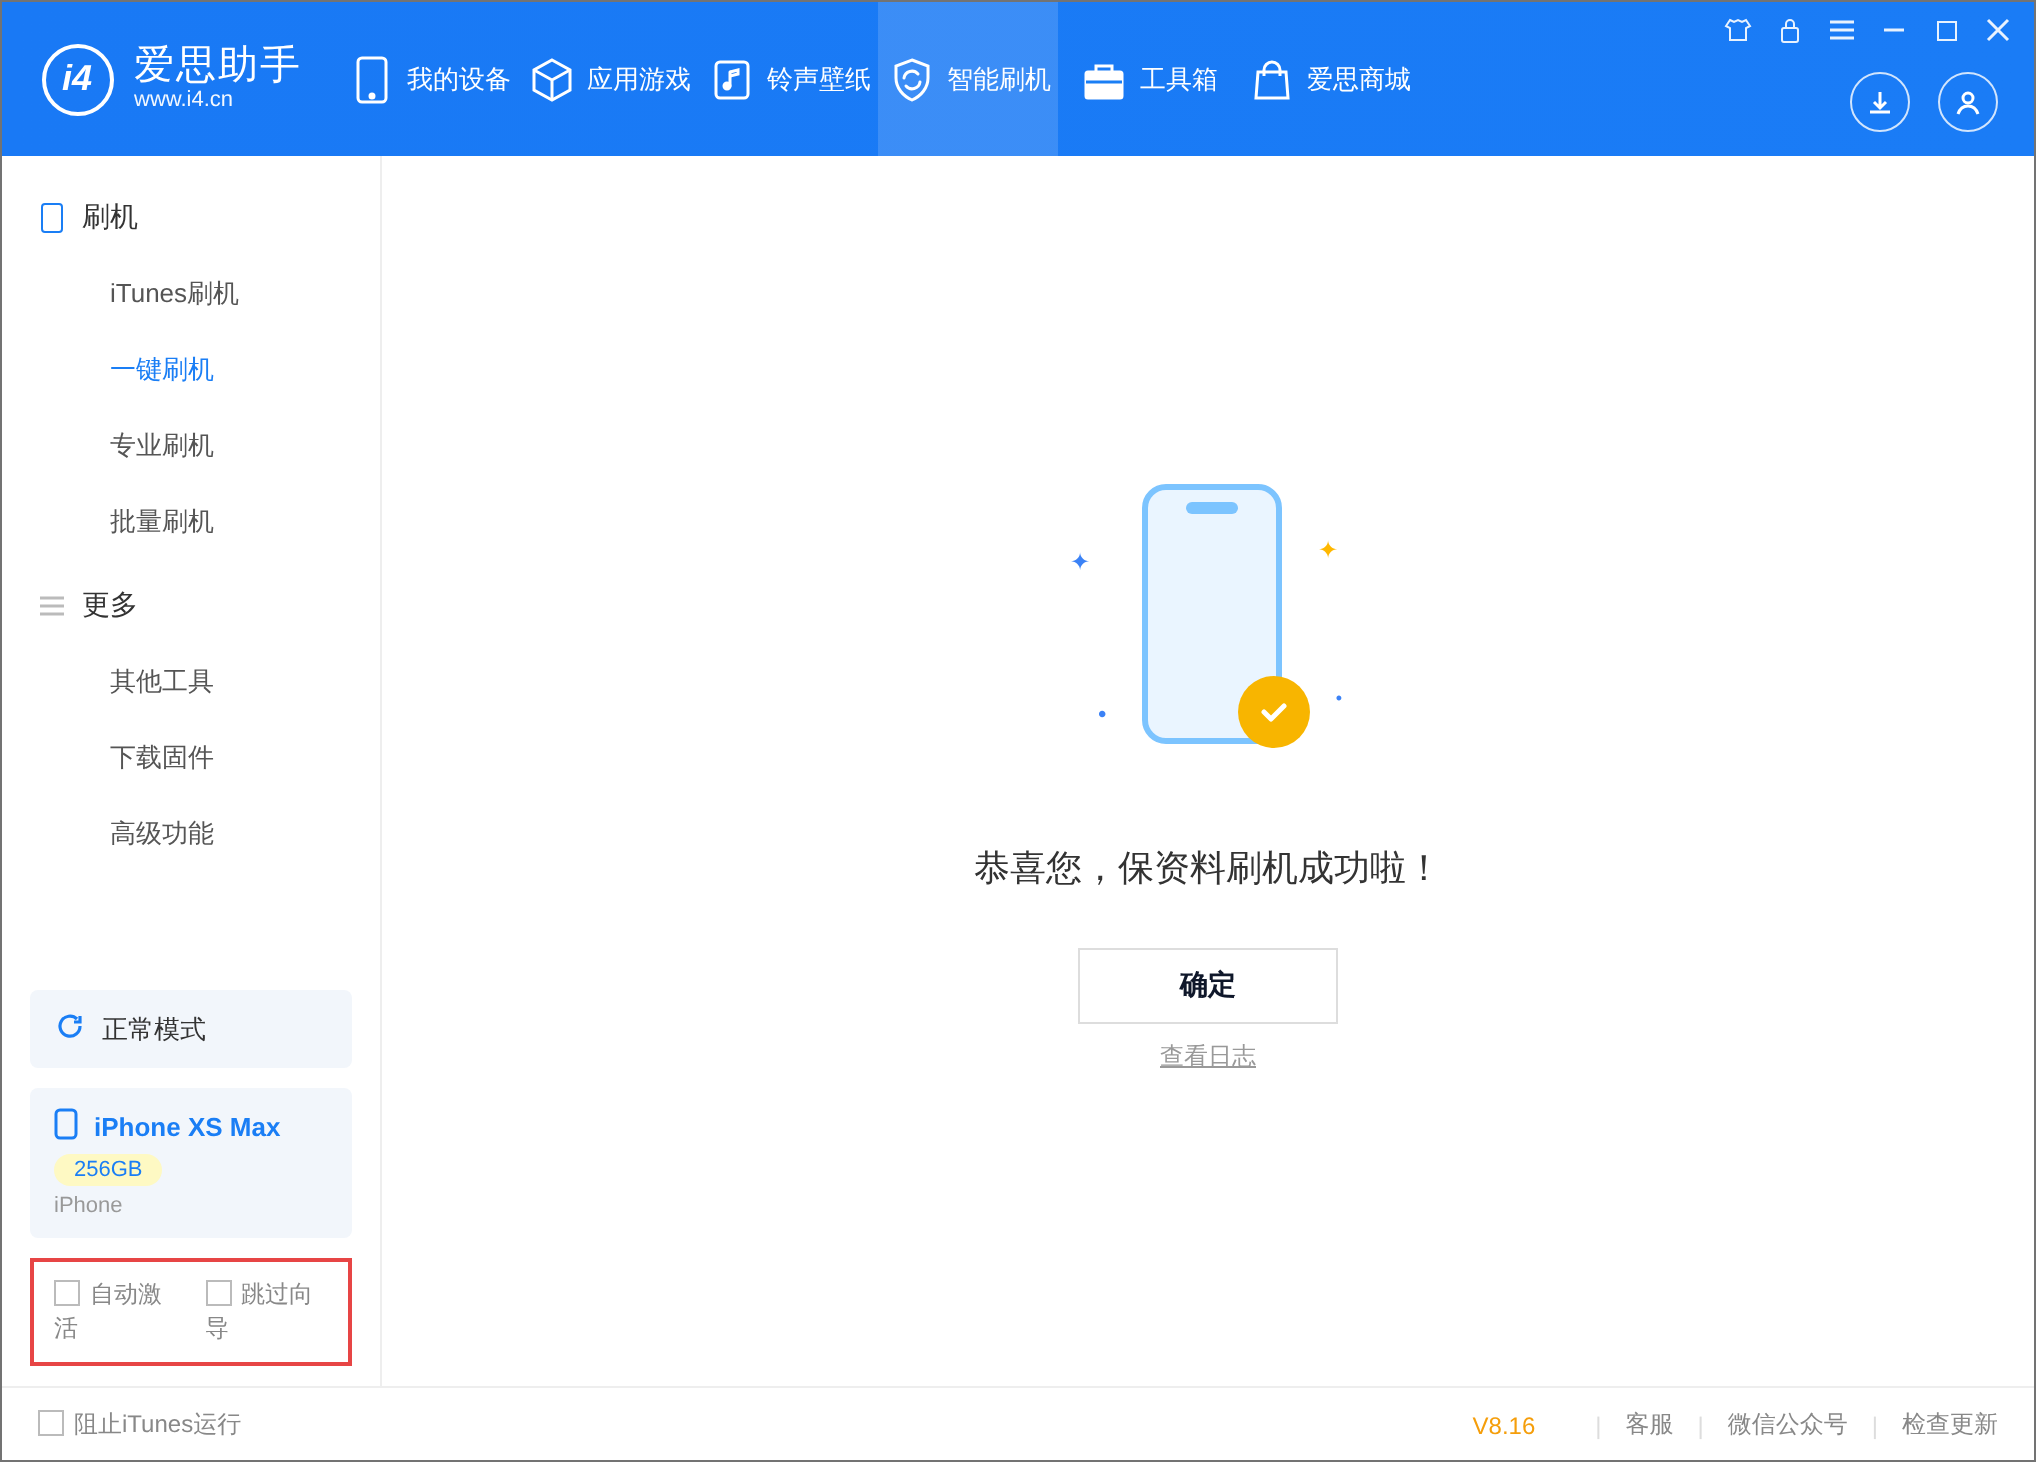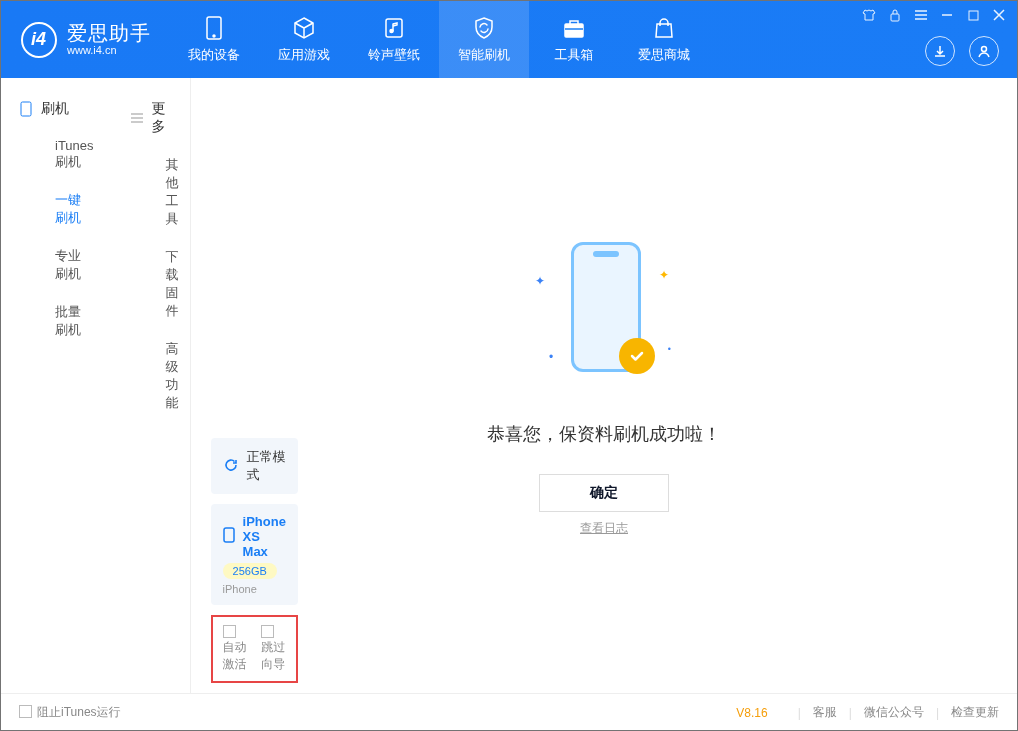--- a/index.html
+++ b/index.html
@@ -9,32 +9,32 @@
 
 .header { height: 77px; background: linear-gradient(to right, #1979f5, #1a7cf6); display: flex; align-items: center; color: #fff; position: relative; }
 .logo-block { display: flex; align-items: center; padding: 0 18px 0 20px; }
 .logo-circle { width: 36px; height: 36px; border: 2.4px solid #fff; border-radius: 50%; display: flex; align-items: center; justify-content: center; margin-right: 10px; position: relative; }
 .logo-i { font-weight: bold; font-size: 18px; font-style: italic; margin-left: -1px; }
 .logo-text-block { line-height: 1.1; }
 .brand-name { font-size: 20px; font-weight: 500; letter-spacing: 1px; }
 .brand-domain { font-size: 11px; opacity: 0.95; }
 
 .nav-tabs { display: flex; align-self: stretch; }
-.nav-tab { width: 90px; display: flex; flex-direction: column; align-items: center; justify-content: center; gap: 5px; cursor: pointer; font-size: 13px; color: #fff; }
+.nav-tab { width: 90px; display: flex; flex-direction: row; align-items: center; justify-content: center; gap: 5px; cursor: pointer; font-size: 13px; color: #fff; }
 .nav-tab.active { background: rgba(255,255,255,0.15); }
 .nav-icon { width: 26px; height: 26px; display: flex; align-items: center; justify-content: center; }
 
 .window-controls { position: absolute; right: 10px; top: 6px; display: flex; gap: 10px; align-items: center; }
 .wc { width: 16px; height: 16px; display:flex; align-items:center; justify-content:center; cursor:pointer; opacity:0.9; }
 .header-right-icons { position: absolute; right: 18px; bottom: 12px; display: flex; gap: 14px; }
 .hr-icon { width: 30px; height: 30px; border: 1.5px solid rgba(255,255,255,0.8); border-radius: 50%; display:flex; align-items:center; justify-content:center; color:#fff; cursor:pointer; }
 
 
 .main { display: flex; height: 615px; }
-.sidebar { width: 190px; border-right: 1px solid #eee; padding-top: 14px; display:flex; flex-direction:row; }
+.sidebar { width: 190px; border-right: 1px solid #eee; padding-top: 14px; display:flex; flex-direction:column; }
 .side-section { padding: 0 0 6px 0; }
 .side-header { display:flex; align-items:center; gap:8px; padding: 8px 18px 10px 18px; font-size: 14px; color:#333; font-weight:500;}
 .side-header .sh-icon { width:14px; height:14px; display:flex; align-items:center; justify-content:center; color:#1a7ef5;}
 .side-item { padding: 10px 18px 10px 54px; font-size: 13px; color:#555; cursor:pointer; }
 .side-item.selected { color:#1a7ef5; }
 
 .device-block { margin-top:auto; padding: 0 14px 10px 14px; }
 .dev-card { background:#f2f6fb; border-radius:4px; padding:10px 12px; margin-bottom:10px; display:flex; align-items:center; gap:8px; font-size:13px; color:#333;}
 .dev-card.device { flex-direction:column; align-items:flex-start; gap:4px;}
 .dev-name-row { display:flex; align-items:center; gap:8px; font-weight:600; color:#1a7ef5;}

